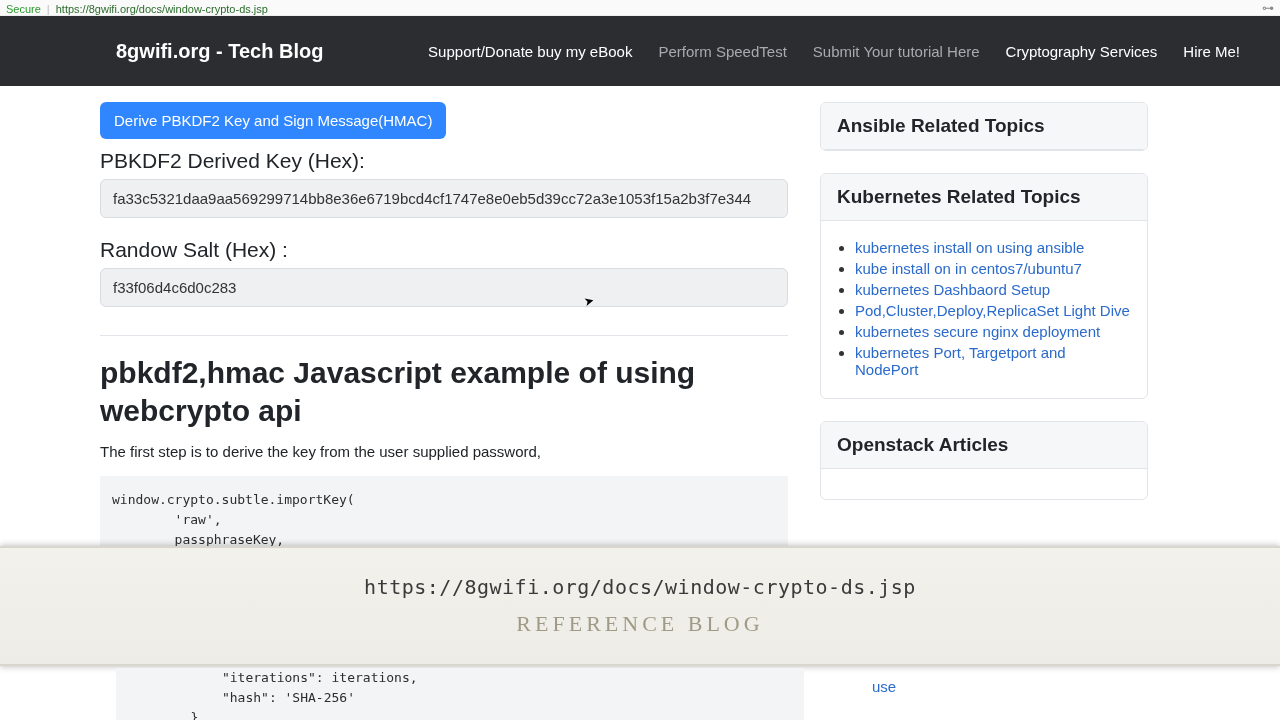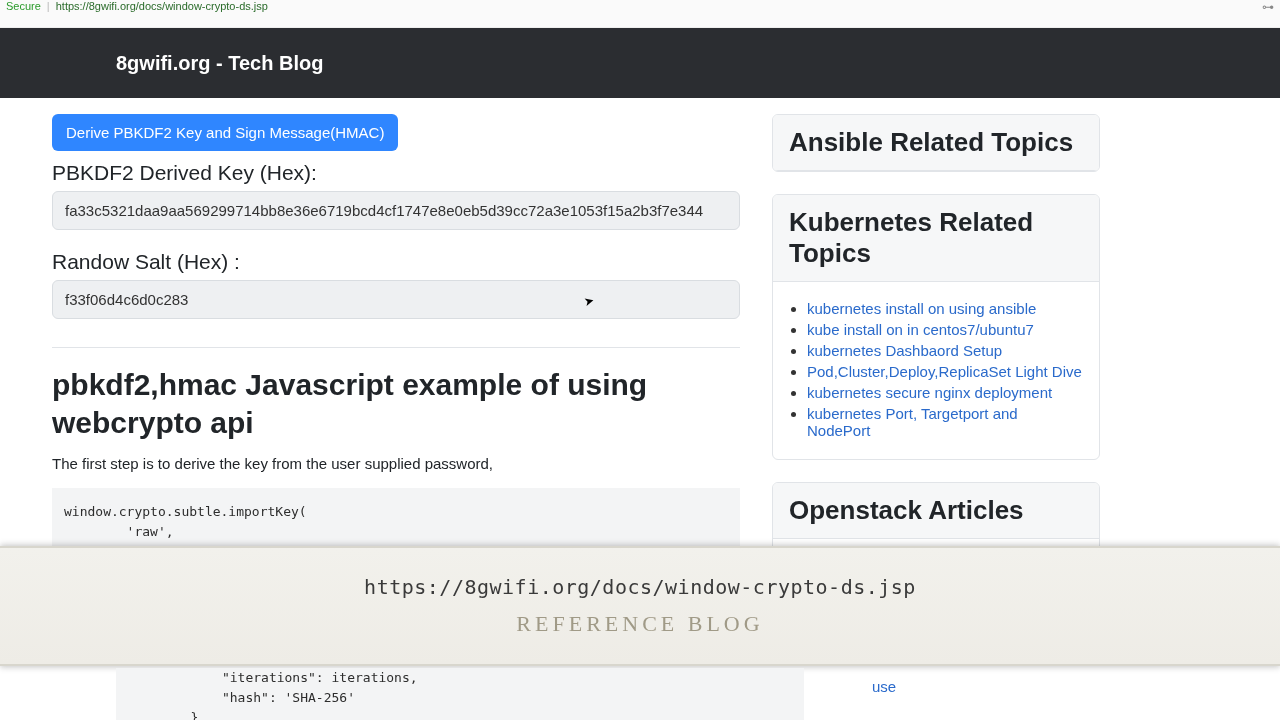--- a/index.html
+++ b/index.html
@@ -1,55 +1,55 @@
 <!DOCTYPE html>
 <html><head>
 <meta charset="utf-8">
 <style>
   * { box-sizing: border-box; margin: 0; padding: 0; }
   html, body { font-family: -apple-system, BlinkMacSystemFont, "Segoe UI", Helvetica, Arial, sans-serif; background:#fff; color:#212529; }
   body { width:1280px; height:720px; overflow:hidden; position:relative; }
 
   
-  .addr-bar { height:28px; background:#fafafa; border-bottom:1px solid #eee; display:flex; align-items:flex-start; font-size:11px; padding:0 6px; gap:6px; }
+  .addr-bar { height:16px; background:#fafafa; border-bottom:1px solid #eee; display:flex; align-items:flex-end; font-size:11px; padding:0 6px; gap:6px; }
   .addr-secure { color:#2a9a2a; }
   .addr-sep { color:#bbb; }
   .addr-url { color:#2a6b2a; font-family:inherit; }
   .addr-key { margin-left:auto; color:#888; font-size:12px; }
 
   
   .topnav { background:#2b2d31; height:70px; display:flex; align-items:center; padding:0 40px 0 116px; }
   .brand { color:#fff; font-weight:600; font-size:20px; margin-right:auto; }
   .nav-links { display:flex; gap:26px; }
   .nav-link { color:#a7aab0; font-size:15px; cursor:pointer; white-space:nowrap; }
   .nav-link.bright { color:#fff; }
 
   
-  .page { display:flex; padding:16px 116px 0 52px; gap:32px; }
+  .page { display:flex; padding:16px 116px 0 52px; gap:32px;margin-left:48px; }
   .main { flex:0 0 688px; }
   .side { flex:0 0 328px; }
 
   
   .btn-row { display:flex; gap:12px; margin-bottom:10px; }
   .btn { background:#2f86ff; color:#fff; border:none; border-radius:6px; padding:10px 14px; font-size:15px; cursor:pointer; white-space:nowrap; }
   .btn.focus { outline:3px solid #9fc4ff; outline-offset:0; }
 
   .field-label { font-size:21px; margin:6px 0; color:#212529; }
   .field-box { background:#eef0f2; border:1px solid #d9dde1; border-radius:6px; padding:10px 12px; font-size:15px; font-family:inherit; color:#333; width:100%; overflow:hidden; white-space:nowrap; }
 
   hr.rule { border:none; border-top:1px solid #e1e4e8; margin:28px 0 18px; }
 
   .article-title { font-size:30px; font-weight:600; line-height:1.25; margin-bottom:14px; }
   .article-lead { font-size:15px; margin-bottom:16px; }
 
   pre.code { background:#f3f4f5; padding:14px 12px; font-family:"SFMono-Regular",Menlo,Consolas,monospace; font-size:13px; line-height:1.55; color:#2d2d2d; overflow:hidden; }
 
   
   .card { border:1px solid #e1e4e8; border-radius:6px; margin-bottom:22px; overflow:hidden; }
-  .card-head { background:#f6f7f8; border-bottom:1px solid #e1e4e8; padding:12px 16px; font-size:26px; font-weight:600; }
+  .card-head { background:#f6f7f8; border-bottom:1px solid #e1e4e8; padding:12px 16px; font-size:19px; font-weight:600; }
   .card-body { padding:14px 16px 16px 16px; }
   .card-body ul { padding-left:18px; }
   .card-body li { margin:4px 0; font-size:15px; color:#2a6acb; }
   .card-body li::marker { color:#333; }
   .card-body li span { cursor:pointer; }
 
   
   .overlay { position:absolute; left:0; right:0; top:546px; height:120px; background:linear-gradient(#f2f1ec,#eeece6); border-top:2px solid #d8d6cd; border-bottom:2px solid #d8d6cd; box-shadow:0 -2px 6px rgba(0,0,0,.15), 0 2px 6px rgba(0,0,0,.15); display:flex; flex-direction:column; align-items:center; justify-content:center; }
   .overlay-url { font-family:"SFMono-Regular",Menlo,Consolas,monospace; font-size:20px; color:#3a3a3a; letter-spacing:.5px; }
   .overlay-sub { font-family:Georgia,serif; font-size:22px; letter-spacing:4px; color:#a09a87; text-transform:uppercase; font-variant:small-caps; margin-top:12px; }
@@ -67,20 +67,27 @@
 
 <div class="addr-bar">
   <span class="addr-secure">Secure</span>
   <span class="addr-sep">|</span>
   <span class="addr-url">https://8gwifi.org/docs/window-crypto-ds.jsp</span>
   <span class="addr-key">⊶</span>
 </div>
 
 <div class="topnav">
   <div class="brand">8gwifi.org - Tech Blog</div>
+  <div class="nav-links">
+    <span class="nav-link bright">Support/Donate buy my eBook</span>
+    <span class="nav-link">Perform SpeedTest</span>
+    <span class="nav-link">Submit Your tutorial Here</span>
+    <span class="nav-link bright">Cryptography Services</span>
+    <span class="nav-link bright">Hire Me!</span>
+  </div>
 </div>
 
 <div class="page">
   <div class="main">
     <div class="btn-row">
       <button class="btn">Derive PBKDF2 Key and Sign Message(HMAC)</button>
     </div>
 
     <div class="field-label">PBKDF2 Derived Key (Hex):</div>
     <div class="field-box">fa33c5321daa9aa569299714bb8e36e6719bcd4cf1747e8e0eb5d39cc72a3e1053f15a2b3f7e344</div>

